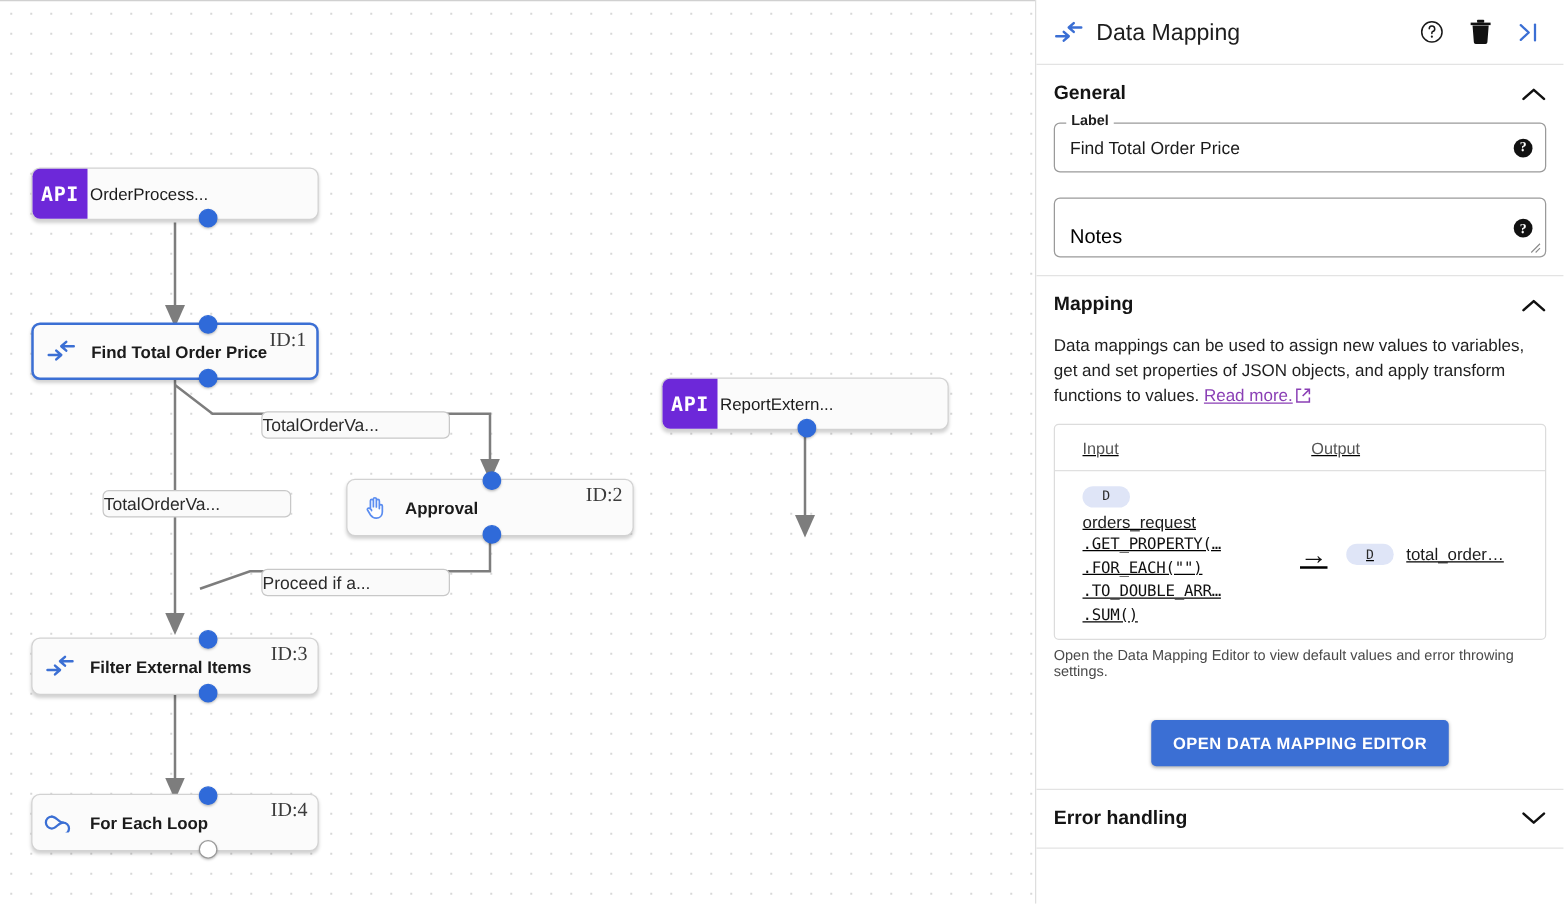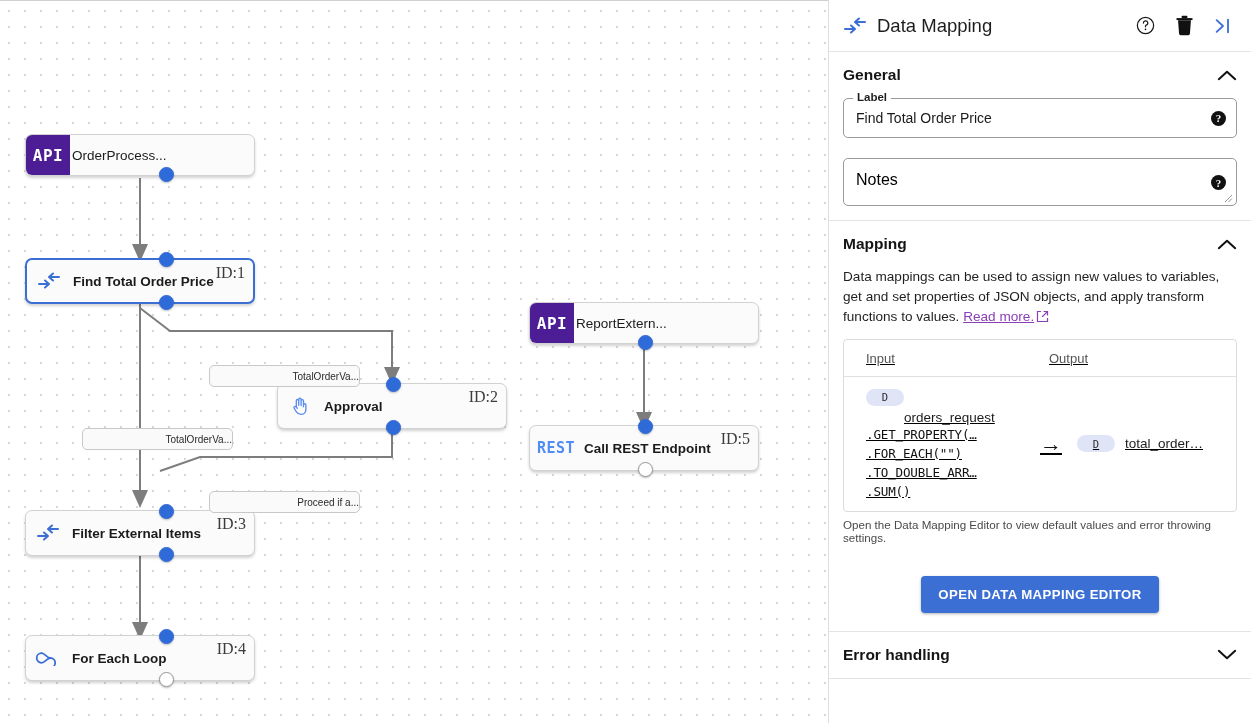--- a/index.html
+++ b/index.html
@@ -32,21 +32,21 @@
     border: 1px solid #d2d2d2;
     border-radius: 7px;
     box-shadow: 0 2px 3px rgba(0,0,0,0.18);
     display: flex;
     align-items: center;
     box-sizing: border-box;
   }
   .node.selected { border: 2px solid #3b6fd4; background: #fbfbfb; }
   .node .api-badge {
     width: 44px; height: 100%;
-    background: #4c1d95;
+    background: #6d28d9;
     border-radius: 6px 0 0 6px;
     color: #ffffff;
     font-family: "DejaVu Sans Mono", monospace;
     font-size: 16px; font-weight: 700;
     letter-spacing: 0.5px;
     display: flex; align-items: center; justify-content: center;
     flex: 0 0 44px;
   }
   .node .node-icon {
     width: 44px; flex: 0 0 44px;
@@ -84,26 +84,25 @@
     border: 1px solid #2f6ad9;
     box-shadow: 0 1px 2px rgba(0,0,0,0.25);
   }
   .port.open { background: #ffffff; border: 1px solid #9a9a9a; }
 
   .edge-label {
     position: absolute;
     background: #fafafa;
     border: 1px solid #c8c8c8;
     border-radius: 5px;
-    font-size: 10px;
+    font-size: 14px;
     color: #2a2a2a;
-    display: flex; align-items: center; justify-content: flex-end;
+    display: flex; align-items: center; justify-content: flex-start;
     box-sizing: border-box;
     white-space: nowrap;
-    margin-top: 36px;
   }
 
   
   .panel {
     width: 423px; height: 723px;
     background: #ffffff;
     border-left: 1px solid #dedede;
     box-sizing: border-box;
     display: flex; flex-direction: column;
     overflow: hidden;
@@ -163,21 +162,21 @@
     font-size: 11px; font-weight: 700;
     display: flex; align-items: center; justify-content: center;
     font-family: "Liberation Serif", serif;
   }
   .textarea-box {
     position: relative;
     border: 1px solid #9a9a9a;
     border-radius: 5px;
     height: 48px;
     margin-bottom: 14px;
-    padding: 12px 12px;
+    padding: 22px 12px;
     box-sizing: border-box;
   }
   .textarea-box .help-dot { top: 16px; }
   .resize-grip {
     position: absolute; right: 3px; bottom: 2px;
     width: 10px; height: 10px; color: #8a8a8a; font-size: 9px;
     line-height: 10px;
   }
 
   .desc {
@@ -207,21 +206,21 @@
   .map-cell-input { width: 185px; padding: 10px 0 10px 22px; box-sizing: border-box; }
   .map-arrow { width: 44px; display: flex; justify-content: center; color: #111; font-size: 22px; }
   .map-cell-output { flex: 1; display: flex; align-items: center; gap: 10px; padding-left: 4px; }
   .dbadge {
     display: inline-flex; align-items: center; justify-content: center;
     min-width: 26px; height: 17px; padding: 0 6px;
     background: #dfe5f7; color: #2a2a2a;
     border-radius: 9px; font-size: 10.5px;
     font-family: "DejaVu Sans Mono", monospace;
   }
-  .expr-var { font-size: 13.5px; color: #1b1b1b; margin-top: 4px; margin-left: 38px; }
+  .expr-var { font-size: 13.5px; color: #1b1b1b; margin-top: 4px; }
   .expr-line {
     font-family: "DejaVu Sans Mono", monospace;
     font-size: 12.6px; color: #111;
     letter-spacing: -0.2px;
     line-height: 19px;
   }
   .out-name { font-size: 13.5px; color: #1b1b1b; }
 
   .table-note { font-size: 11.6px; color: #4a4a4a; padding: 2px 0 32px 0; }
   .btn-primary {
@@ -319,27 +318,20 @@
       <div class="port" style="left:133px; top:-7px;"></div>
       <div class="port open" style="left:133px; bottom:-7px;"></div>
     </div>
 
     <div class="node plain-title" style="left:529px; top:301px; width:230px; height:42px;">
       <div class="api-badge">API</div>
       <div class="node-title">ReportExtern...</div>
       <div class="port" style="left:108px; bottom:-7px;"></div>
     </div>
 
-    <div class="node" style="left:529px; top:424px; width:230px; height:46px;">
-      <div class="rest-badge">REST</div>
-      <div class="node-title">Call REST Endpoint</div>
-      <div class="node-id">ID:5</div>
-      <div class="port" style="left:108px; top:-7px;"></div>
-      <div class="port open" style="left:108px; bottom:-7px;"></div>
-    </div>
 
     <div class="edge-label" style="left:209px; top:328px; width:151px; height:22px;">
       <span>TotalOrderVa...</span>
     </div>
     <div class="edge-label" style="left:82px; top:391px; width:151px; height:22px;">
       <span>TotalOrderVa...</span>
     </div>
     <div class="edge-label" style="left:209px; top:454px; width:151px; height:22px;">
       <span>Proceed if a...</span>
     </div>

